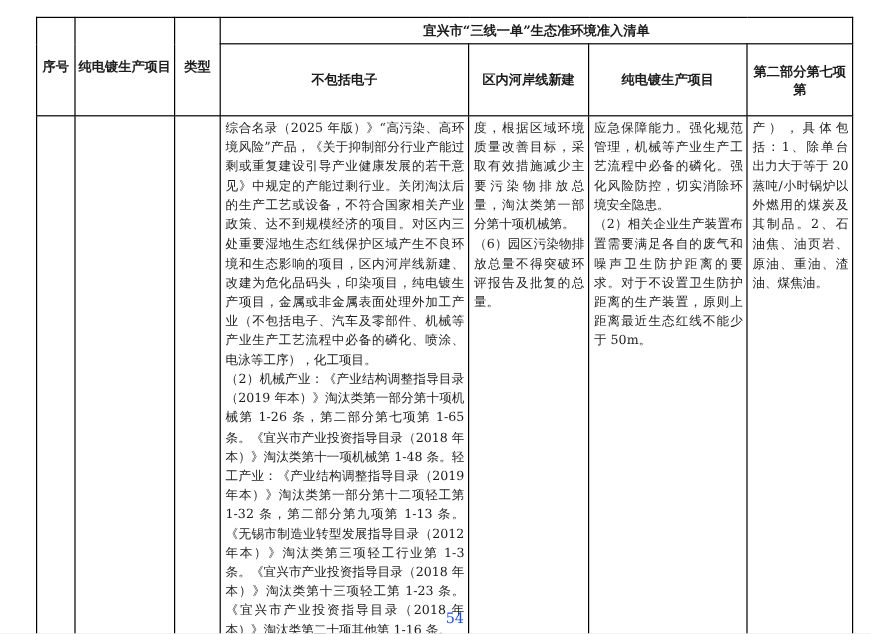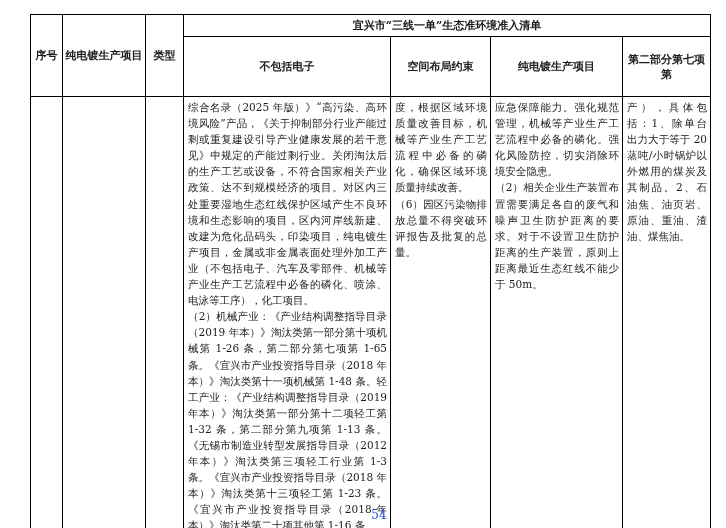--- a/index.html
+++ b/index.html
@@ -74,35 +74,35 @@
     <tbody>
         <tr class="title-row">
       <th rowspan="2">序号</th>
       <th rowspan="2">纯电镀生产项目</th>
       <th rowspan="2">类型</th>
       <th colspan="4" class="merged-title">宜兴市“三线一单”生态准环境准入清单</th>
     </tr>
 
     <tr class="subhead-row">
       <th>不包括电子</th>
-      <th>空间布局约束</th>
+      <th>区内河岸线新建</th>
       <th>纯电镀生产项目</th>
       <th>第二部分第七项第</th>
     </tr>
 
     <tr>
       <td class="body-cell"></td>
       <td class="body-cell"></td>
       <td class="body-cell"></td>
       <td class="body-cell">
         <div class="para">综合名录（2025 年版）》“高污染、高环境风险”产品，《关于抑制部分行业产能过剩或重复建设引导产业健康发展的若干意见》中规定的产能过剩行业。关闭淘汰后的生产工艺或设备，不符合国家相关产业政策、达不到规模经济的项目。对区内三处重要湿地生态红线保护区域产生不良环境和生态影响的项目，区内河岸线新建、改建为危化品码头，印染项目，纯电镀生产项目，金属或非金属表面处理外加工产业（不包括电子、汽车及零部件、机械等产业生产工艺流程中必备的磷化、喷涂、电泳等工序），化工项目。</div>
         <div class="para">（2）机械产业：《产业结构调整指导目录（2019 年本）》淘汰类第一部分第十项机械第 1-26 条，第二部分第七项第 1-65 条。《宜兴市产业投资指导目录（2018 年本）》淘汰类第十一项机械第 1-48 条。轻工产业：《产业结构调整指导目录（2019 年本）》淘汰类第一部分第十二项轻工第 1-32 条，第二部分第九项第 1-13 条。《无锡市制造业转型发展指导目录（2012 年本）》淘汰类第三项轻工行业第 1-3 条。《宜兴市产业投资指导目录（2018 年本）》淘汰类第十三项轻工第 1-23 条。《宜兴市产业投资指导目录（2018 年本）》淘汰类第二十项其他第 1-16 条。</div>
       </td>
       <td class="body-cell">
-        <div class="para">度，根据区域环境质量改善目标，机械等产业生产工艺流程中必备的磷化，确保区域环境质量持续改善。</div>
+        <div class="para">度，根据区域环境质量改善目标，采取有效措施减少主要污染物排放总量，淘汰类第一部分第十项机械第。</div>
         <div class="para">（6）园区污染物排放总量不得突破环评报告及批复的总量。</div>
       </td>
       <td class="body-cell">
         <div class="para">应急保障能力。强化规范管理，机械等产业生产工艺流程中必备的磷化。强化风险防控，切实消除环境安全隐患。</div>
         <div class="para">（2）相关企业生产装置布置需要满足各自的废气和噪声卫生防护距离的要求。对于不设置卫生防护距离的生产装置，原则上距离最近生态红线不能少于 50m。</div>
       </td>
       <td class="body-cell">
         <div class="para">产），具体包括：1、除单台出力大于等于 20 蒸吨/小时锅炉以外燃用的煤炭及其制品。2、石油焦、油页岩、原油、重油、渣油、煤焦油。</div>
       </td>
     </tr>

